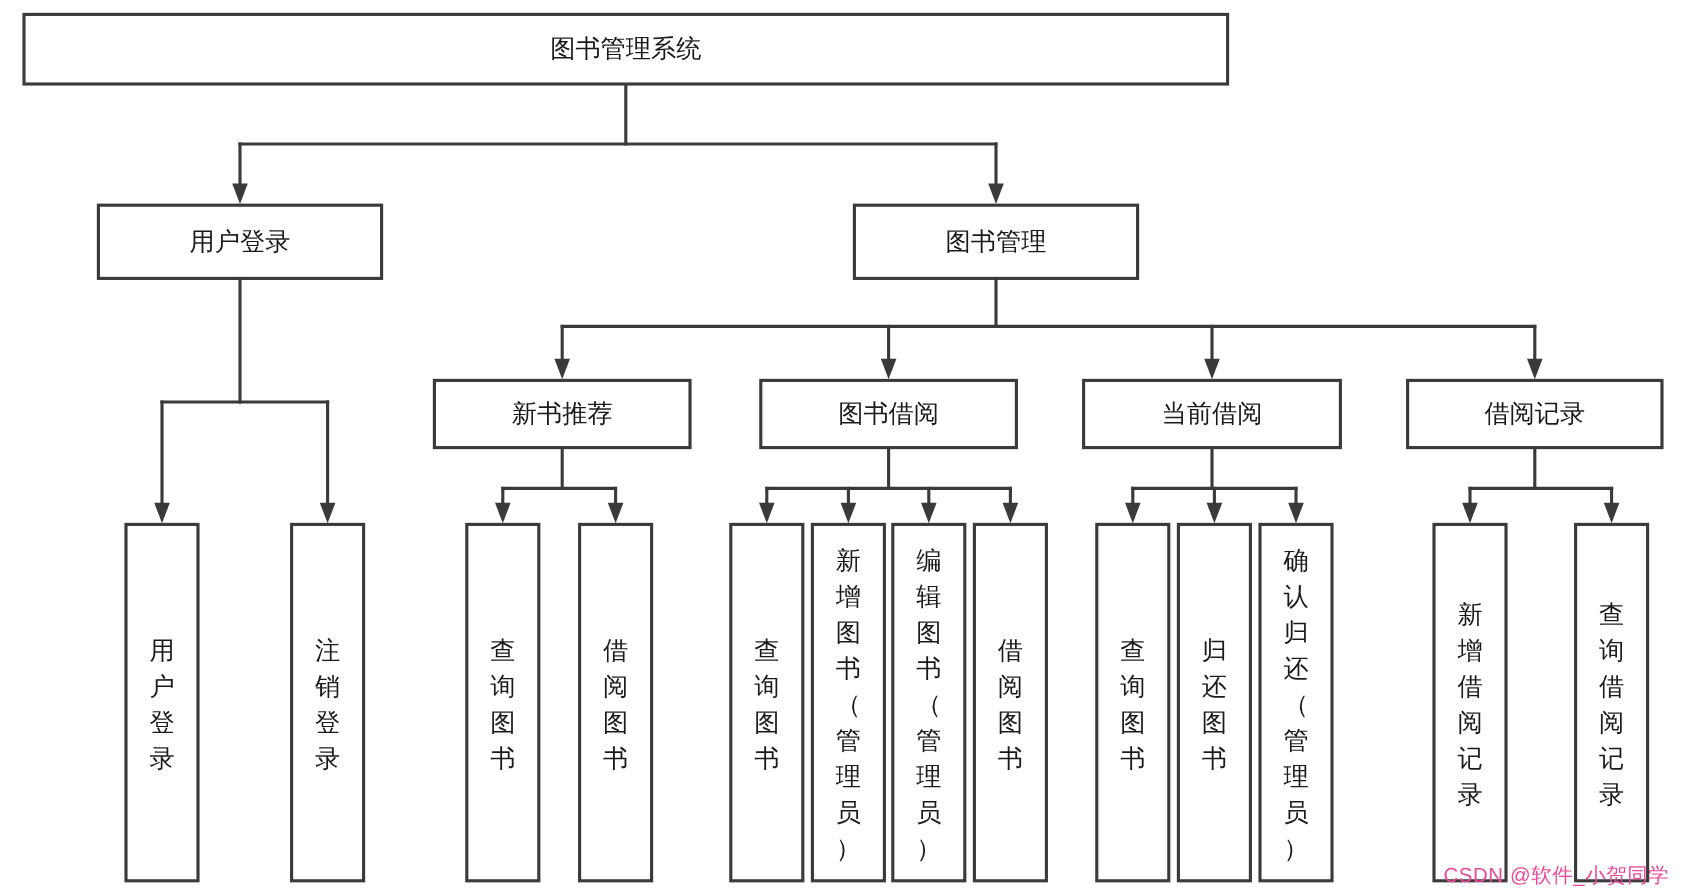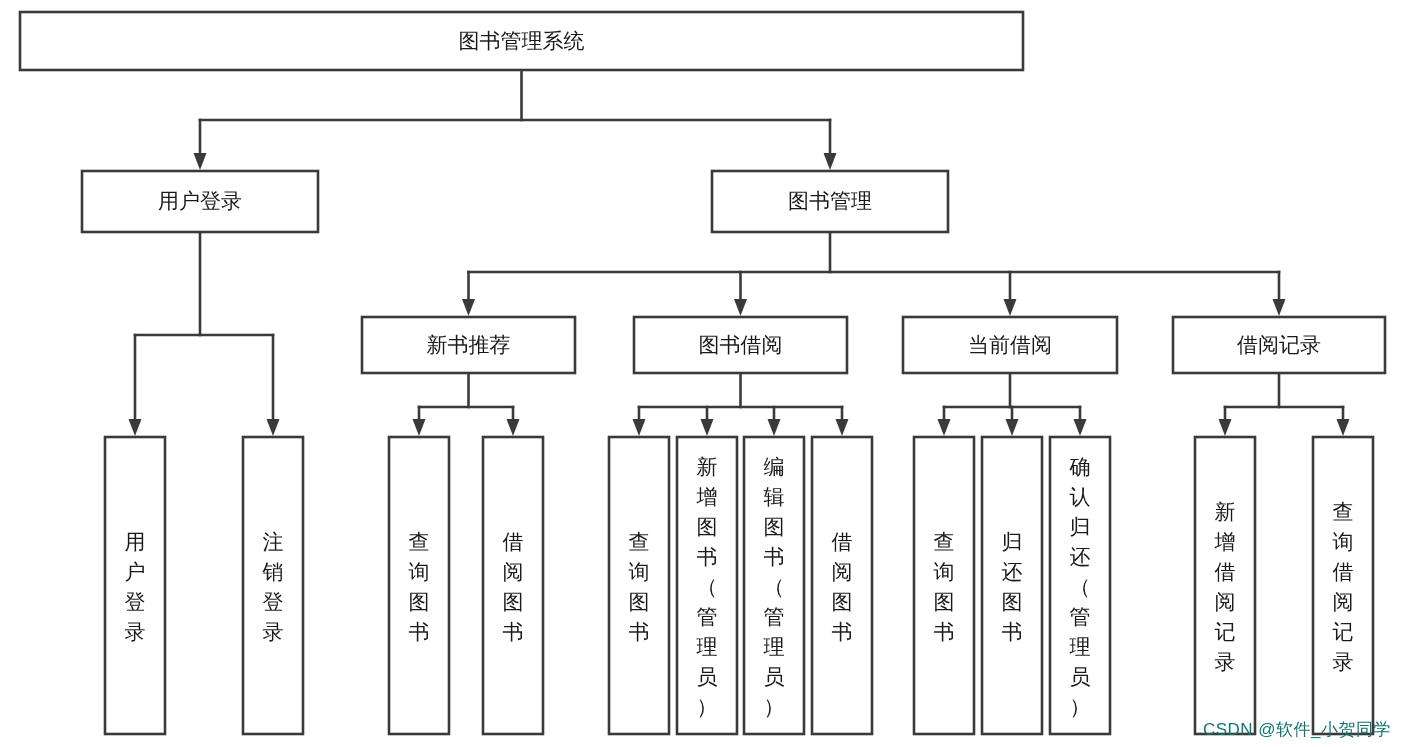--- a/index.html
+++ b/index.html
@@ -56,21 +56,21 @@
     font-size: 21px;
     fill: #1a1a1a;
     text-anchor: middle;
   }
   .watermark-text {
     position: absolute;
     right: 14px;
     bottom: 6px;
     font-family: "Liberation Sans", "DejaVu Sans", sans-serif;
     font-size: 17px;
-    color: #0f766e;
+    color: #ec4899;
     letter-spacing: 0.5px;
     white-space: nowrap;
     user-select: none;
   }
 </style>
 </head>
 <body>
 
 <div id="diagram-root">
 

